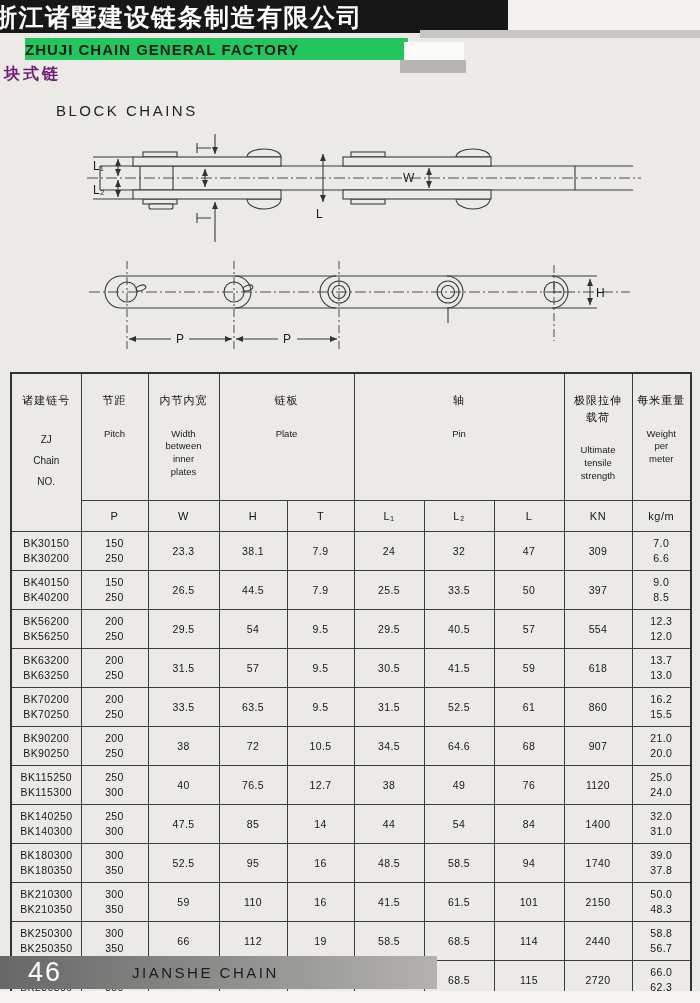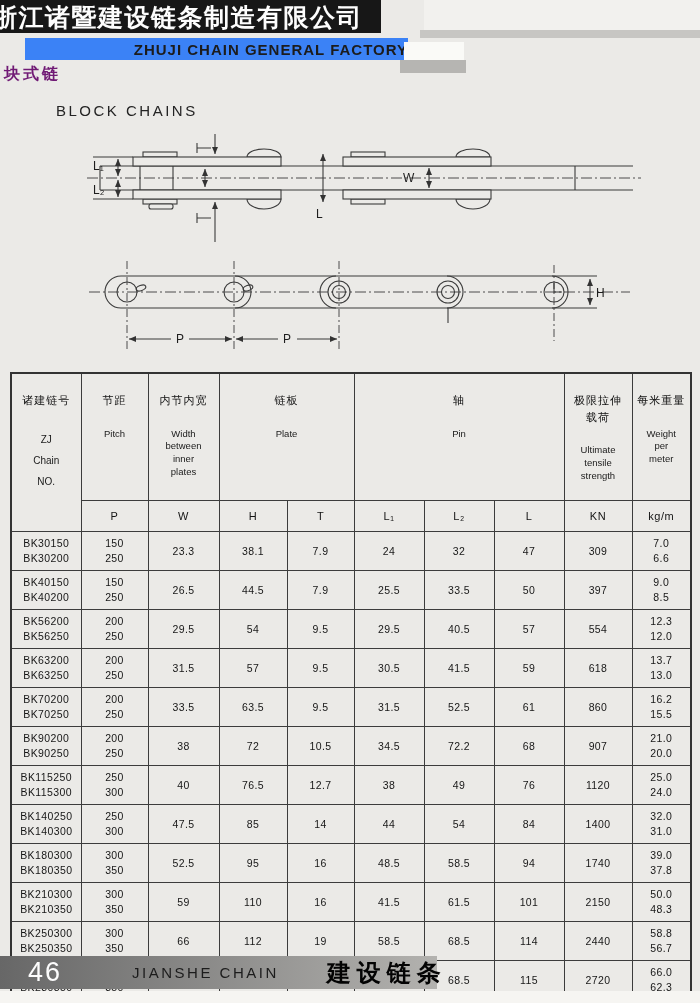--- a/index.html
+++ b/index.html
@@ -4,33 +4,33 @@
 <style>
   html,body { margin:0; padding:0; }
   .page {
     position:relative; width:700px; height:1003px;
     background:#ebeae7; overflow:hidden;
     font-family:"Liberation Sans", sans-serif;
     color:#141414;
   }
   .white-top { position:absolute; left:424px; top:0; width:276px; height:30px; background:#f2f1ee; }
   .brand-bar {
-    position:absolute; left:0; top:0; width:381px; height:33px;
+    position:absolute; left:0; top:0; width:508px; height:33px;
     background:#171717; color:#fdfdfd; overflow:hidden;
     font-weight:bold; font-size:25px; line-height:34px; letter-spacing:1.5px; white-space:nowrap;
   }
   .brand-bar span { display:inline-block; margin-left:-8px; }
   .iso {
     position:absolute; left:452px; top:2px; width:248px;
     font-size:21px; font-weight:bold; letter-spacing:4px; color:#101010; white-space:nowrap;
   }
   .iso-strip { position:absolute; left:420px; top:30px; width:280px; height:8px; background:#c7c6c3; }
   .factory-bar {
     position:absolute; left:25px; top:38px; width:383px; height:22px;
-    background:#3b82f6; color:#1c1c1c; text-align:right;
+    background:#22c55e; color:#1c1c1c; text-align:left;
     font-weight:bold; font-size:15px; letter-spacing:1px; line-height:23px; white-space:nowrap;
   }
   .decor-white { position:absolute; left:404px; top:42px; width:60px; height:18px; background:#fafaf7; }
   .decor-gray  { position:absolute; left:400px; top:60px; width:66px; height:13px; background:#b6b5b2; }
   .product-cn { position:absolute; left:4px; top:64px; font-size:16px; font-weight:bold; letter-spacing:3px; color:#701a75; }
   .product-en { position:absolute; left:12px; top:102px; font-size:15px; letter-spacing:2.5px; color:#242424;margin-left:44px; }
 
   .diagram { position:absolute; left:85px; }
   .diagram text { font-size:12px; fill:#1e1e1e; stroke:none; font-family:"Liberation Sans",sans-serif; }
 
@@ -348,21 +348,21 @@
         </tr>
         <tr>
           <td>BK90200
 BK90250</td>
           <td>200
 250</td>
           <td>38</td>
           <td>72</td>
           <td>10.5</td>
           <td>34.5</td>
-          <td>72.2</td>
+          <td>64.6</td>
           <td>68</td>
           <td>907</td>
           <td>21.0
 20.0</td>
         </tr>
         <tr>
           <td>BK115250
 BK115300</td>
           <td>250
 300</td>
@@ -450,17 +450,16 @@
           <td>2720</td>
           <td>66.0
 62.3</td>
         </tr>
       </tbody>
   </table>
 
   <div class="footer-bar">
     <span class="page-num">46</span>
     <span class="brand-en">JIANSHE CHAIN</span>
-    <span class="brand-cn">建设链条</span>
   </div>
   <div class="bottom-strip"></div>
 
 </div>
 
 </body></html>

